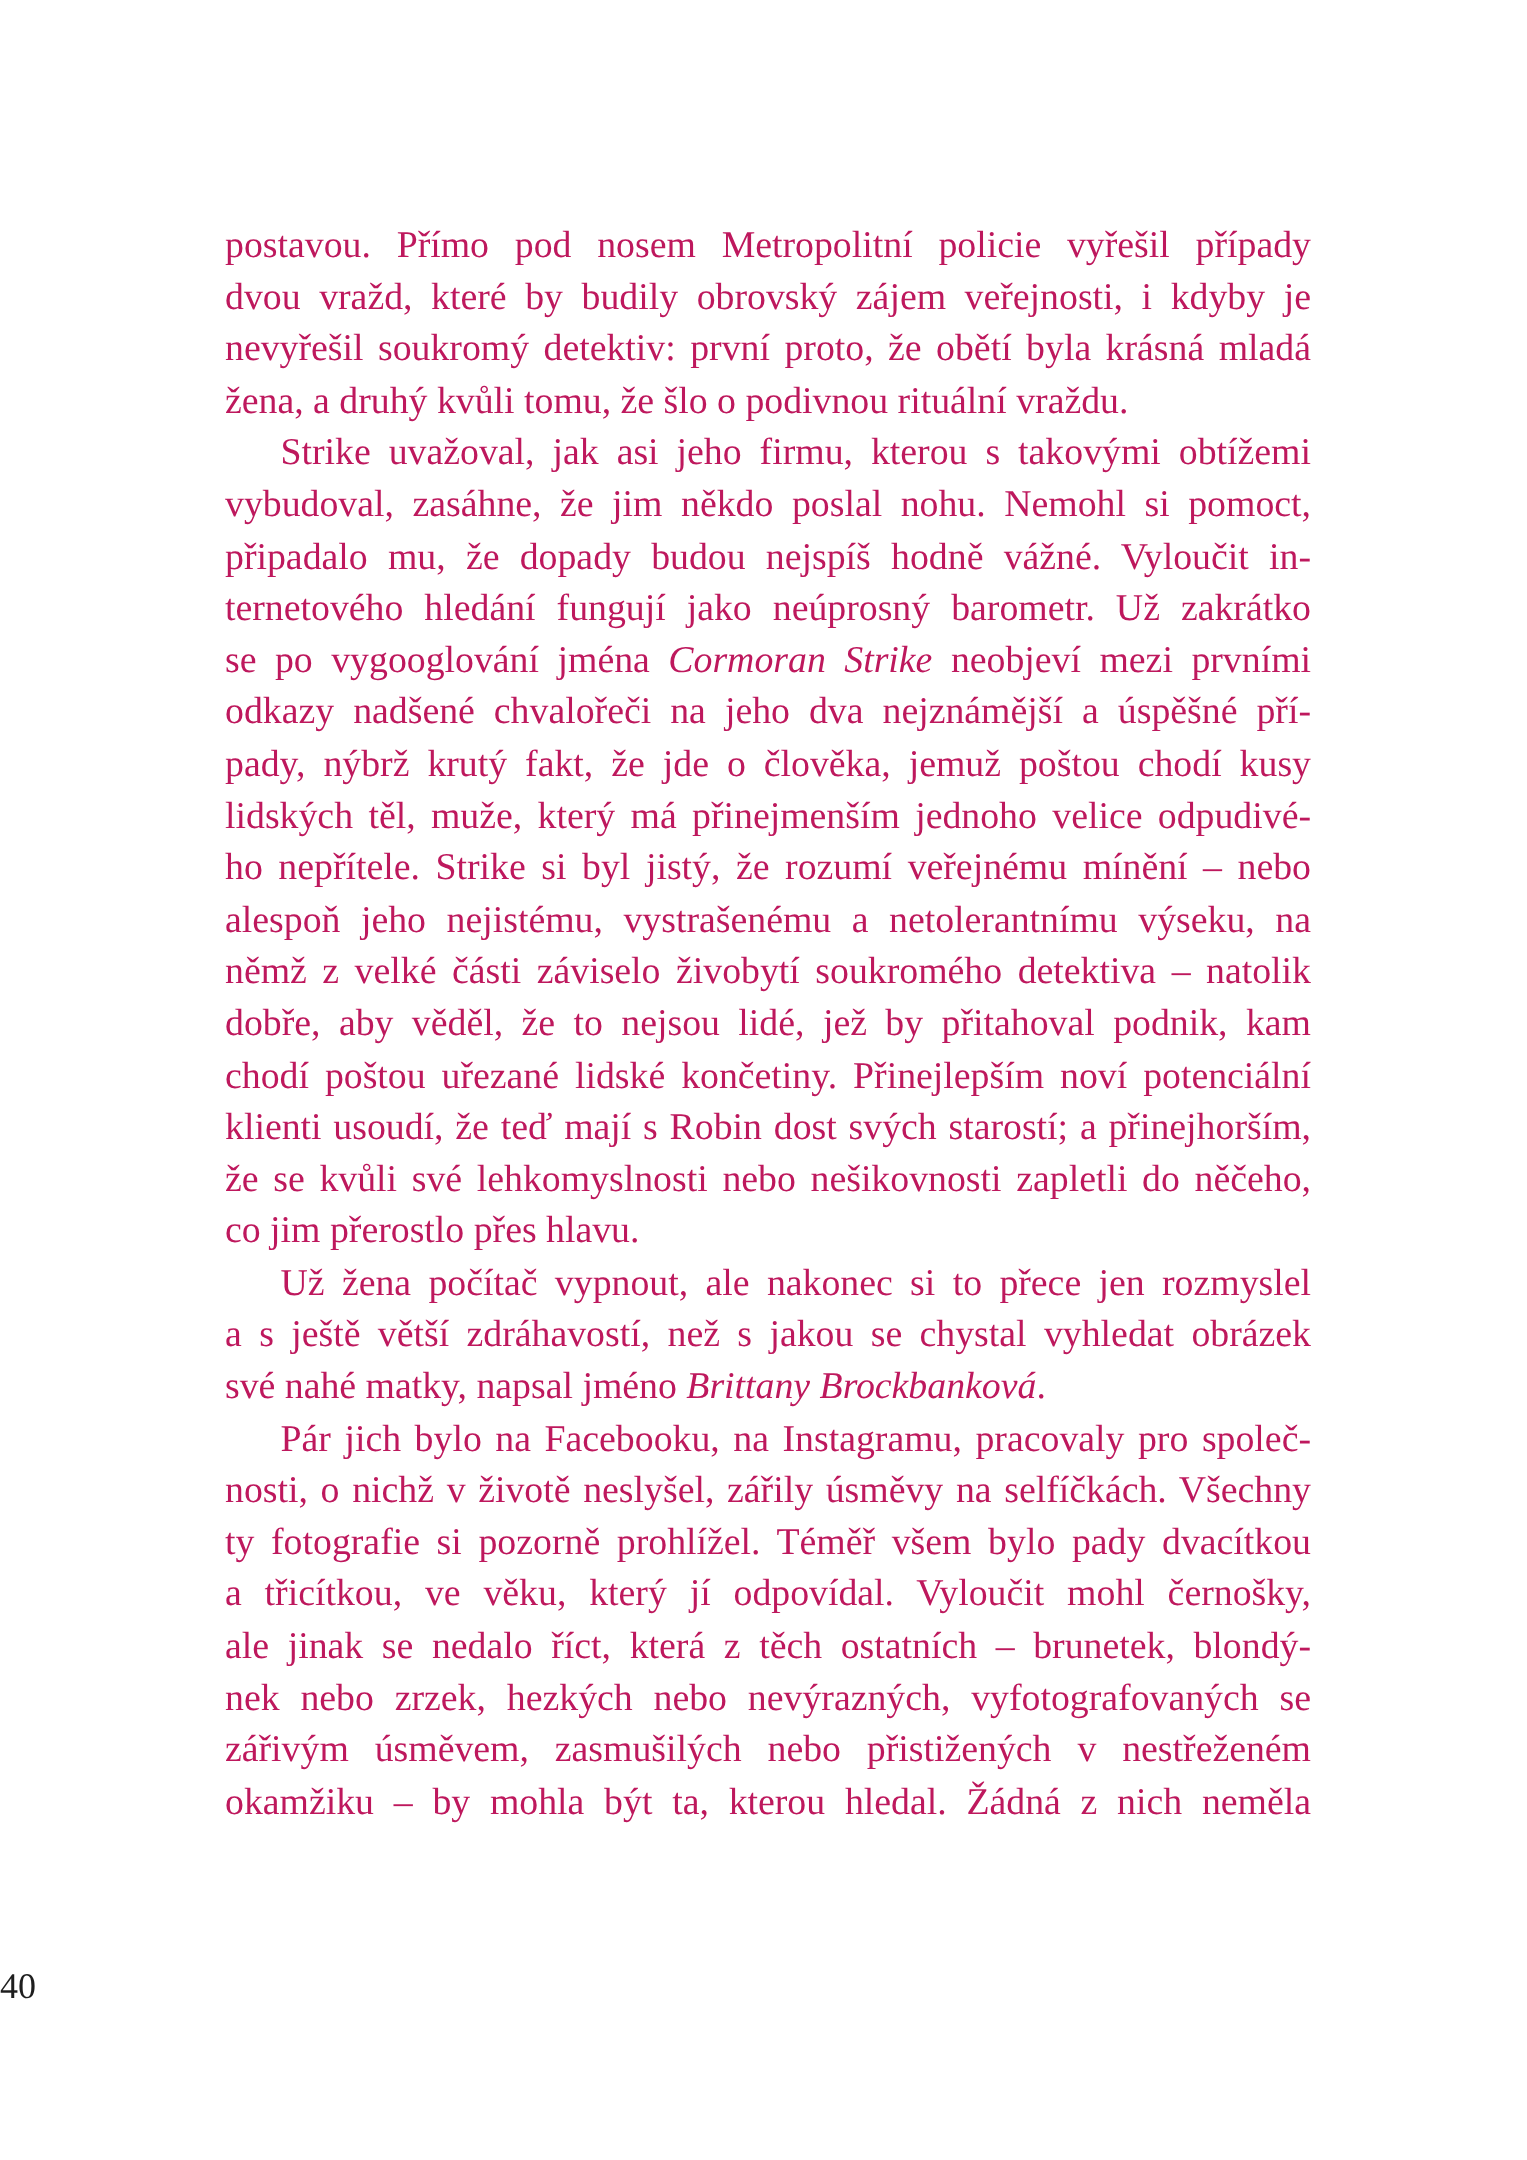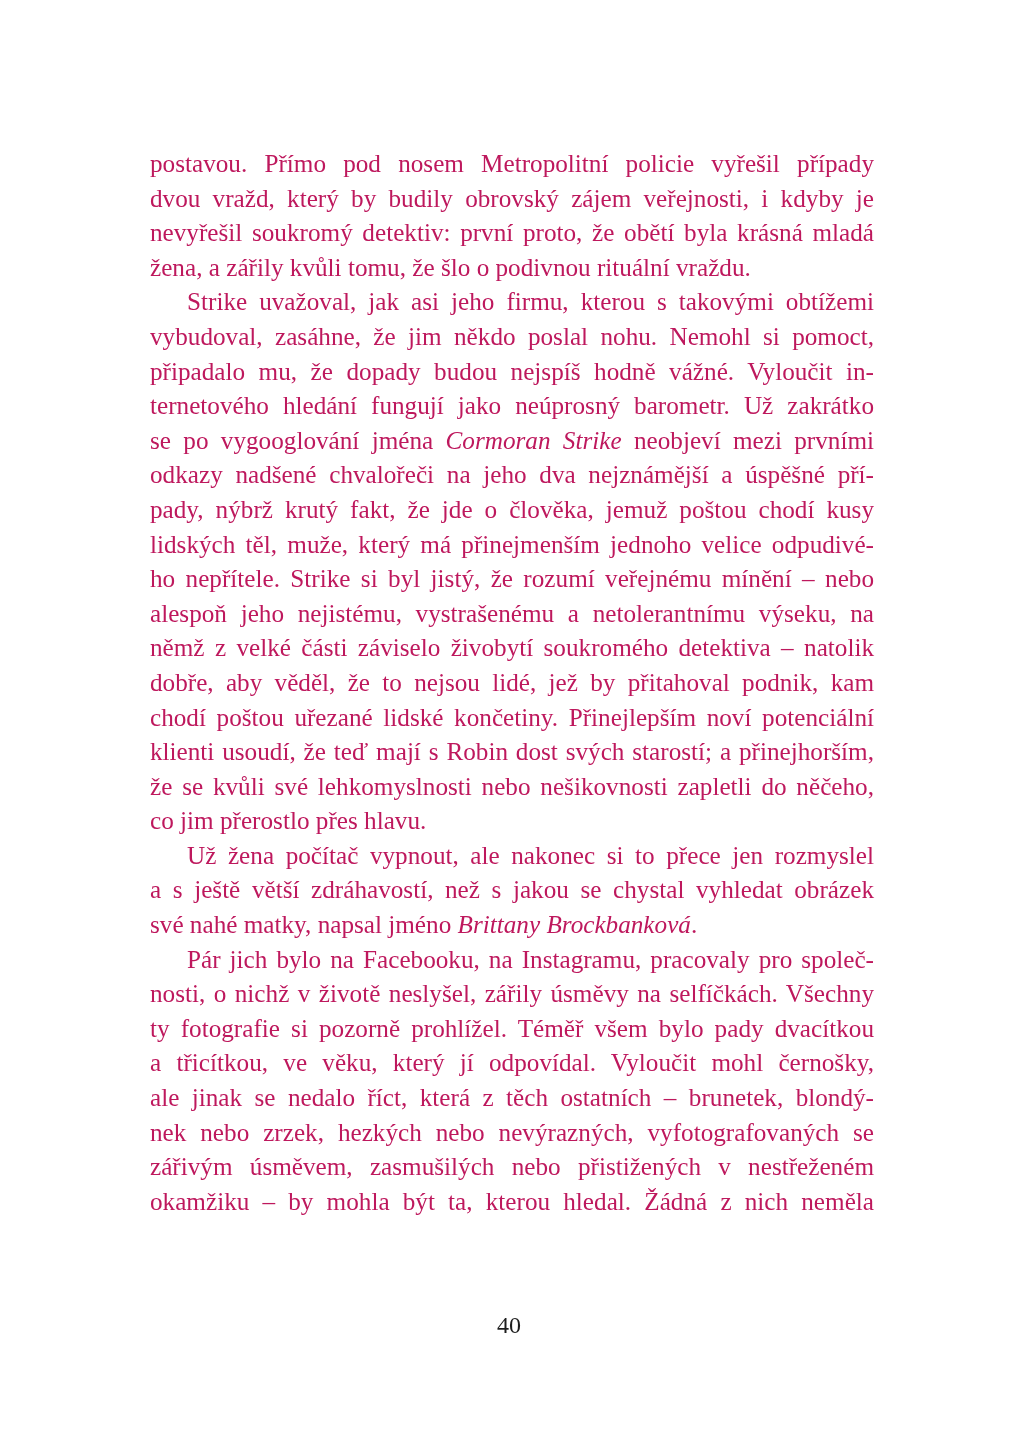--- a/index.html
+++ b/index.html
@@ -12,34 +12,33 @@
   .line {
     display: block; white-space: nowrap;
     text-align: justify; text-align-last: justify;
     height: 34.6px;
   }
   .line.last { text-align-last: left; }
   .line.indent { padding-left: 37px; }
   .it { font-style: italic; margin-top: 48px; }
   .page-number {
     position: absolute; left: 0; width: 1018px; top: 1312px;
-    text-align: center;
     font-family: "Liberation Serif", "DejaVu Serif", serif;
     font-size: 24px; color: #1e1e1e;
   }
 </style>
 </head>
 <body>
 
 <div class="page" id="page-body">
     <div>
       <span class="line"><span>postavou. Přímo pod nosem Metropolitní policie vyřešil případy</span></span>
-      <span class="line"><span>dvou vražd, který by budily obrovský zájem veřejnosti, i kdyby je</span></span>
+      <span class="line"><span>dvou vražd, které by budily obrovský zájem veřejnosti, i kdyby je</span></span>
       <span class="line"><span>nevyřešil soukromý detektiv: první proto, že obětí byla krásná mladá</span></span>
-      <span class="line last"><span>žena, a zářily kvůli tomu, že šlo o podivnou rituální vraždu.</span></span>
+      <span class="line last"><span>žena, a druhý kvůli tomu, že šlo o podivnou rituální vraždu.</span></span>
     </div>
     <div>
       <span class="line indent"><span>Strike uvažoval, jak asi jeho firmu, kterou s takovými obtížemi</span></span>
       <span class="line"><span>vybudoval, zasáhne, že jim někdo poslal nohu. Nemohl si pomoct,</span></span>
       <span class="line"><span>připadalo mu, že dopady budou nejspíš hodně vážné. Vyloučit in-</span></span>
       <span class="line"><span>ternetového hledání fungují jako neúprosný barometr. Už zakrátko</span></span>
       <span class="line"><span>se po vygooglování jména </span><span class="it">Cormoran Strike</span><span> neobjeví mezi prvními</span></span>
       <span class="line"><span>odkazy nadšené chvalořeči na jeho dva nejznámější a úspěšné pří-</span></span>
       <span class="line"><span>pady, nýbrž krutý fakt, že jde o člověka, jemuž poštou chodí kusy</span></span>
       <span class="line"><span>lidských těl, muže, který má přinejmenším jednoho velice odpudivé-</span></span>

